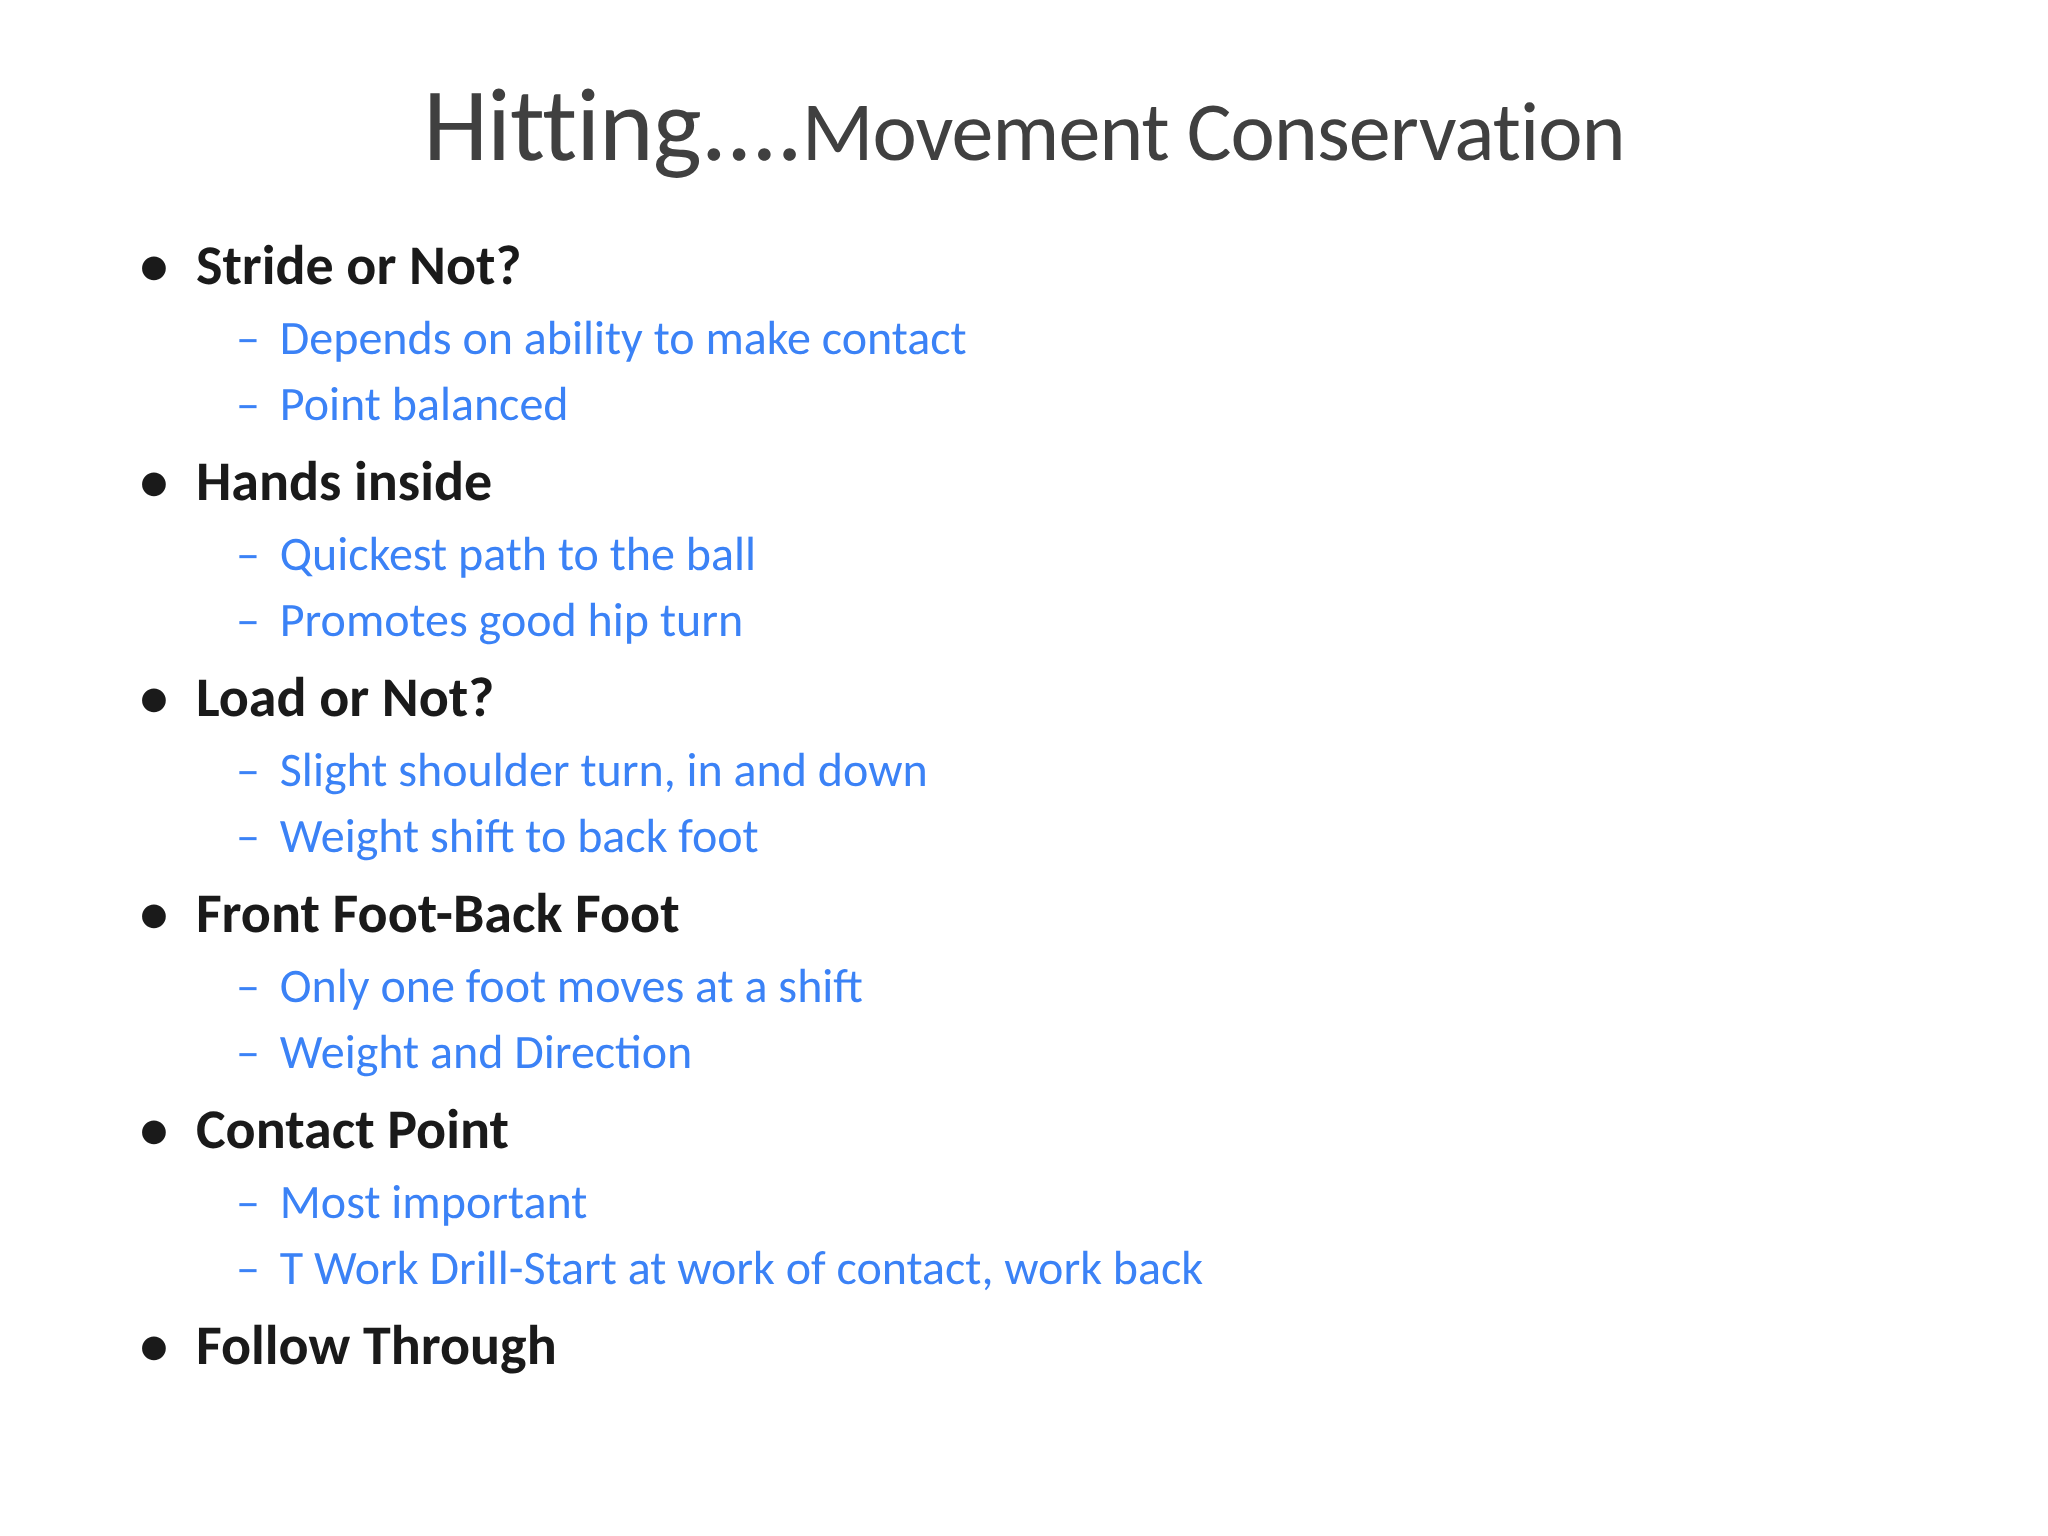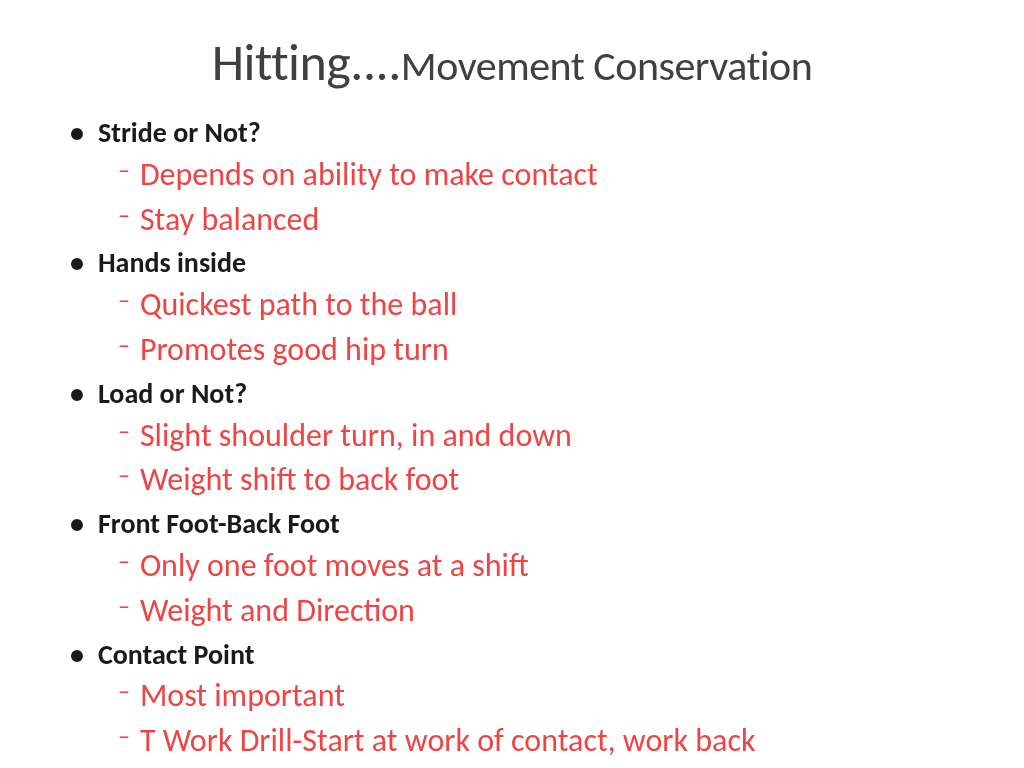--- a/index.html
+++ b/index.html
@@ -74,23 +74,23 @@
     }
 
     ul.sub-list {
       list-style: none;
       padding: 0;
       margin: 0;
       margin-top: 1px;
     }
 
     ul.sub-list > li {
-      font-size: 32px;
+      font-size: 24px;
       font-weight: 400;
-      color: #ef4444;
+      color: #3b82f6;
       display: flex;
       align-items: flex-start;
       line-height: 1.4;
       padding-left: 20px;
     }
 
     ul.sub-list > li::before {
       content: '–';
       margin-right: 10px;
       font-size: 24px;
@@ -105,21 +105,21 @@
   <span class="title-bold">Hitting....</span><span class="title-normal">Movement Conservation</span>
 </h1>
 
 <div class="content">
   <ul class="main-list" id="main-list">
   <li>
         <div class="bullet-text">
           <span>Stride or Not?</span>
           <ul class="sub-list">
             <li>Depends on ability to make contact</li>
-            <li>Stay balanced</li>
+            <li>Point balanced</li>
           </ul>
         </div>
       </li>
       <li>
         <div class="bullet-text">
           <span>Hands inside</span>
           <ul class="sub-list">
             <li>Quickest path to the ball</li>
             <li>Promotes good hip turn</li>
           </ul>

